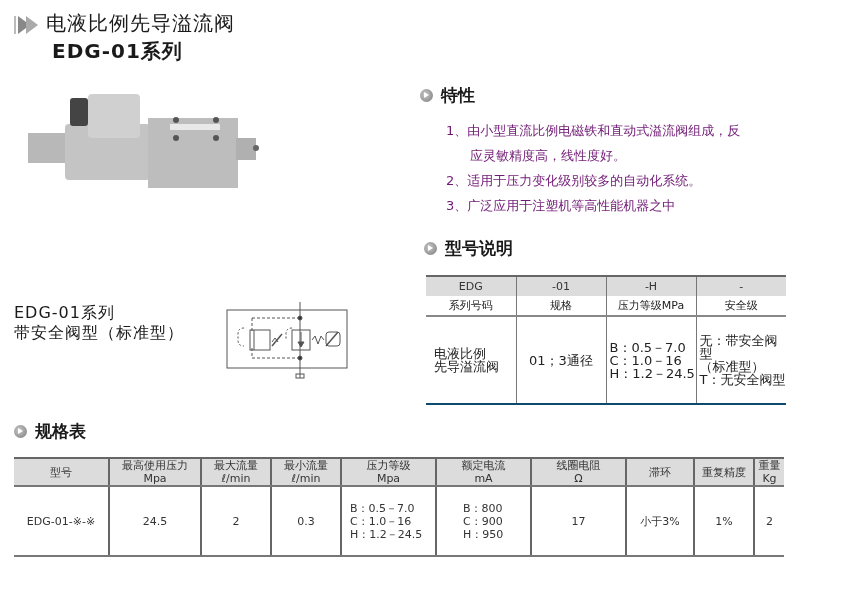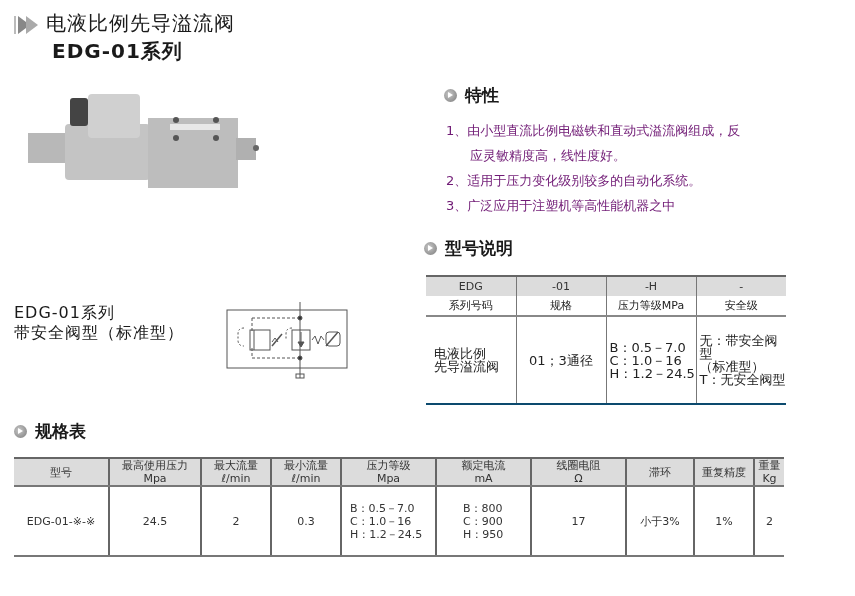--- a/index.html
+++ b/index.html
@@ -71,21 +71,21 @@
     <rect x="150" y="36" width="50" height="6" fill="#e8e8e8"></rect>
     <circle cx="156" cy="50" r="3" fill="#555"></circle>
       <circle cx="196" cy="50" r="3" fill="#555"></circle>
     <circle cx="156" cy="32" r="3" fill="#555"></circle>
       <circle cx="196" cy="32" r="3" fill="#555"></circle>
     <rect x="216" y="50" width="20" height="22" fill="#b0b0b0"></rect>
     <circle cx="236" cy="60" r="3" fill="#666"></circle>
   </svg>
 </div>
 
-<div class="abs sec-head" style="left:444px; top:84px;justify-content:space-between;">
+<div class="abs sec-head" style="left:420px; top:84px;justify-content:space-between;">
   <span class="bullet"></span>
   <span>特性</span>
 </div>
 <div class="abs features">
   <div>1、由小型直流比例电磁铁和直动式溢流阀组成，反</div>
   <div class="indent">应灵敏精度高，线性度好。</div>
   <div>2、适用于压力变化级别较多的自动化系统。</div>
   <div>3、广泛应用于注塑机等高性能机器之中</div>
 </div>
 

